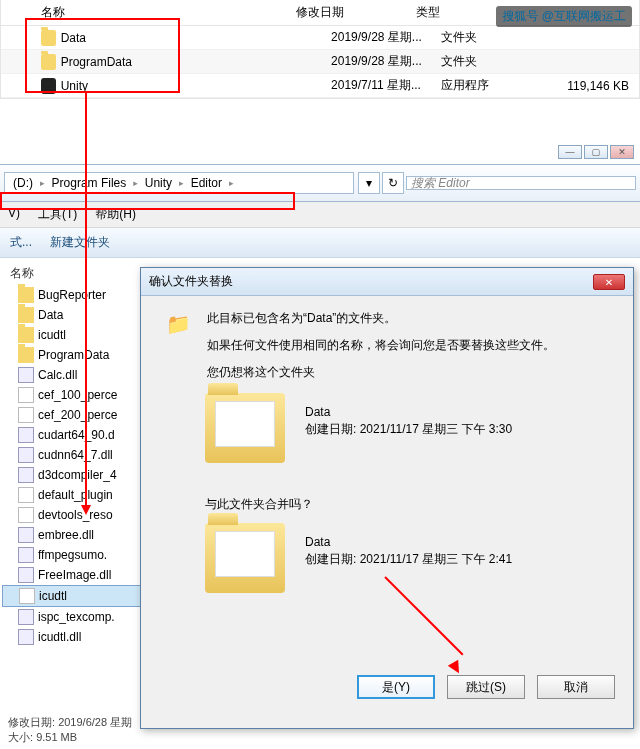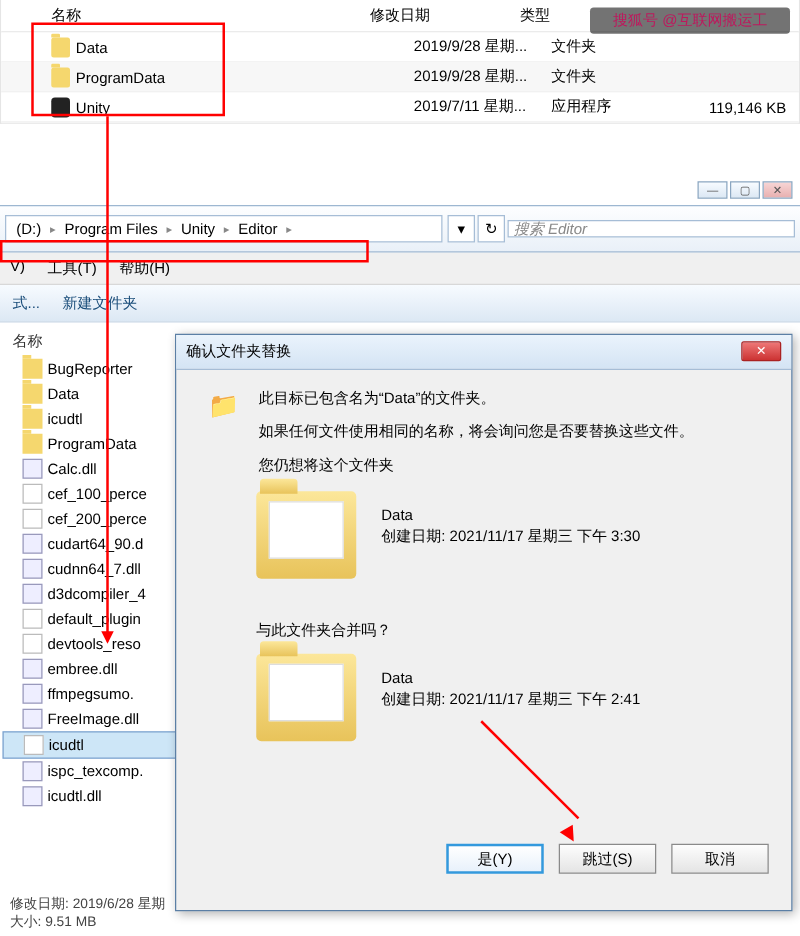--- a/index.html
+++ b/index.html
@@ -40,38 +40,38 @@
 .file-list{width:155px;padding:4px 2px;overflow:hidden}
 .fl-header{padding:3px 8px;color:#333}
 .fl-row{display:flex;align-items:center;padding:2px 4px;cursor:pointer}
 .fl-row .ic{width:16px;height:16px;margin:0 4px 0 12px;flex-shrink:0}
 .ic-folder{background:#f5d76e;position:relative}
 .ic-folder::before{content:"";position:absolute;top:-3px;left:0;width:7px;height:3px;background:#f5d76e}
 .ic-file{background:#fff;border:1px solid #bbb}
 .ic-dll{background:#eef;border:1px solid #99b}
 .fl-row.selected{background:#cde6f7;border:1px solid #7da2ce}
 .dialog{position:absolute;top:267px;left:140px;width:494px;height:462px;background:#f0f0f0;border:1px solid #5b7fa5;box-shadow:2px 2px 8px rgba(0,0,0,.3);z-index:50}
-.dlg-title{background:linear-gradient(#eaf3fc,#d4e4f4);padding:5px 8px;display:flex;justify-content:space-between;align-items:flex-start;border-bottom:1px solid #a6bdd6}
+.dlg-title{background:linear-gradient(#eaf3fc,#d4e4f4);padding:5px 8px;display:flex;justify-content:space-between;align-items:flex-end;border-bottom:1px solid #a6bdd6}
 .dlg-close{width:32px;height:16px;background:linear-gradient(#e77,#c33);border:1px solid #a22;color:#fff;display:flex;align-items:center;justify-content:center;font-size:10px;cursor:pointer;border-radius:2px}
 .dlg-body{padding:14px 24px}
 .dlg-msg-row{display:flex;margin-bottom:12px}
 .warn-icon{width:28px;height:28px;margin-right:14px;display:flex;align-items:center;justify-content:center;font-size:20px;color:#c90}
 .folder-block{display:flex;margin:10px 0 10px 40px}
 .big-folder{width:80px;height:70px;background:linear-gradient(#fce79a,#e8c35a);border-radius:4px;position:relative;margin-right:20px}
 .big-folder::before{content:"";position:absolute;top:-10px;left:3px;width:30px;height:12px;background:linear-gradient(#fce79a,#e8c35a);border-radius:3px 3px 0 0}
 .big-folder::after{content:"";position:absolute;top:8px;left:10px;right:10px;height:44px;background:#fff;border:1px solid #ddd}
 .folder-info{padding-top:12px}
 .folder-info div{margin-bottom:2px}
 .dlg-q{margin:33px 0 6px 40px}
 .dlg-buttons{position:absolute;bottom:29px;right:18px;display:flex;gap:12px}
 .dlg-btn{min-width:78px;height:24px;border:1px solid #8a8a8a;background:linear-gradient(#fdfdfd,#e4e4e4);cursor:pointer;font-size:12px;padding:0 12px}
 .dlg-btn.primary{border:2px solid #3399dd;background:linear-gradient(#fff,#e8f1fb)}
 .red-arrow-2{position:absolute;top:576px;left:385px;width:110px;height:2px;background:red;transform:rotate(45deg);transform-origin:left;z-index:60}
 .rah2{position:absolute;top:662px;left:450px;width:0;height:0;border-left:6px solid transparent;border-right:6px solid transparent;border-top:12px solid red;z-index:61;transform:rotate(-30deg)}
-.watermark{position:absolute;top:6px;right:8px;color:#be185d;background:rgba(0,0,0,.55);padding:2px 18px;border-radius:3px;font-size:12px;z-index:100}
+.watermark{position:absolute;top:6px;right:8px;color:#0369a1;background:rgba(0,0,0,.55);padding:2px 6px;border-radius:3px;font-size:12px;z-index:100}
 .status-bar{position:absolute;bottom:0;left:0;padding:4px 8px;font-size:11px;color:#444}
 </style>
 </head>
 <body>
 
 <div class="watermark">搜狐号 @互联网搬运工</div>
 
 <div class="top-list">
   <div class="list-header">
     <div class="col-name">名称</div>

